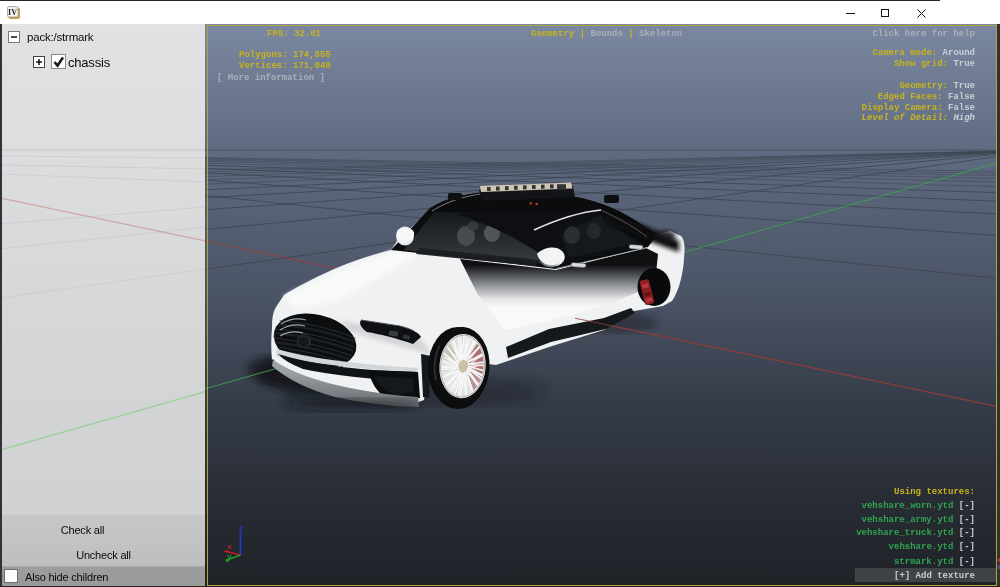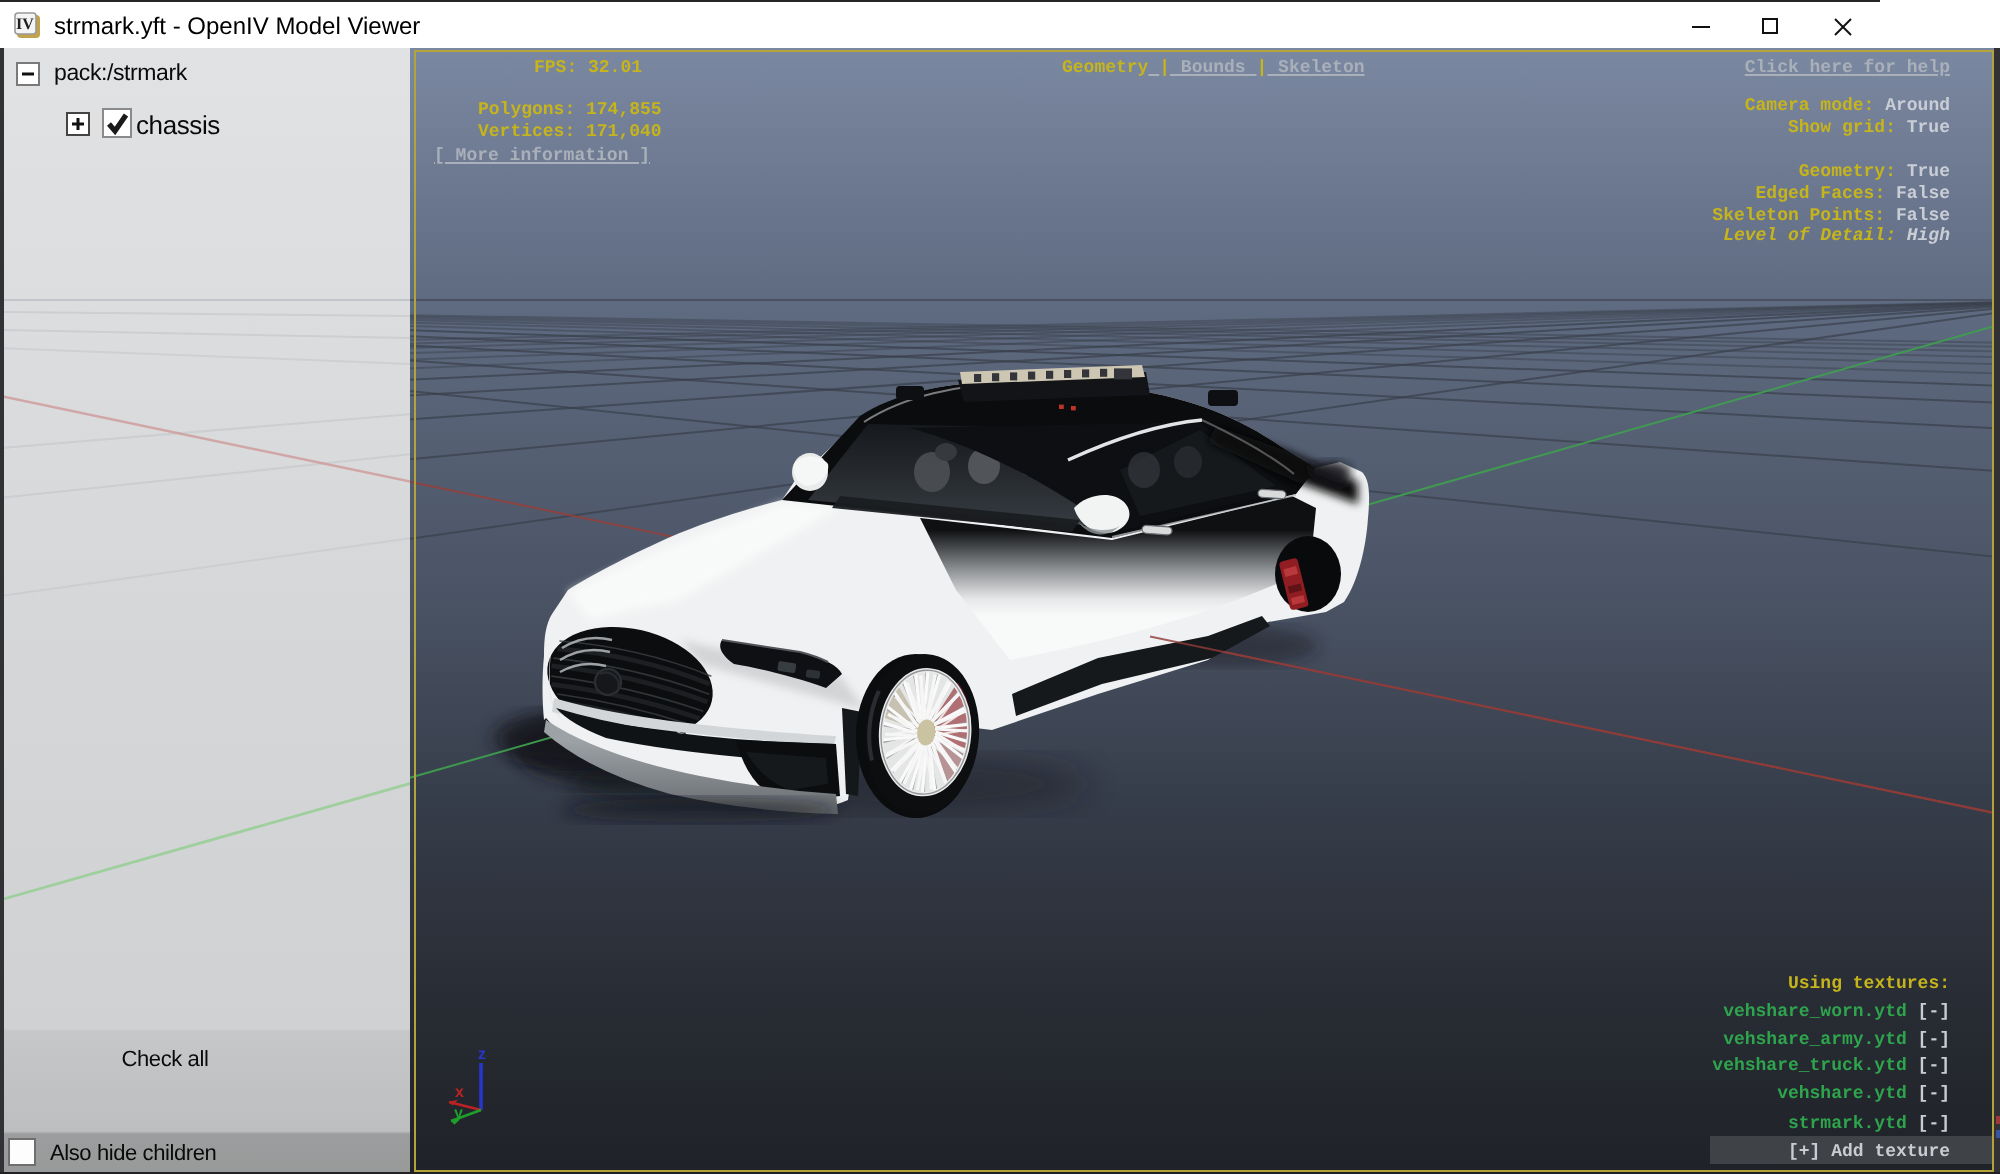--- a/index.html
+++ b/index.html
@@ -4,21 +4,21 @@
 <style>
 html,body{margin:0;padding:0;}
 body{width:1000px;height:587px;overflow:hidden;position:relative;background:#fff;
      font-family:"Liberation Sans",sans-serif;}
 #titlebar{position:absolute;left:0;top:0;width:940px;height:24px;background:#fff;border-top:1px solid #262626;box-sizing:border-box;}
 #title{position:absolute;left:27px;top:5px;font:12px "Liberation Sans",sans-serif;color:#000;}
 #winbtns{position:absolute;right:0;top:0;}
 #client{position:absolute;left:0;top:24px;width:1000px;height:563px;background:#222;}
 .t{position:absolute;font:bold 9px "Liberation Mono",monospace;white-space:pre;letter-spacing:0px;line-height:11px;}
 .y{color:#c6b41c;}
-.gr{color:#a9b0ba;text-decoration:underline;}
+.gr{color:#a9b0ba;}
 .vl{color:#c9ced6;}
 .grn{color:#2ea44d;}
 .wt{color:#c9cdd1;}
 .r{right:25px;text-align:left;}
 #panel{position:absolute;left:2px;top:0px;width:203px;height:563px;overflow:hidden;}
 .ptxt{position:absolute;font:11px "Liberation Sans",sans-serif;letter-spacing:-0.2px;color:#0a0a0a;line-height:13px;}
 </style>
 </head>
 <body>
 <div id="client">
@@ -340,37 +340,38 @@
 <rect x="0.5" y="0.5" width="11" height="11" fill="#fff" stroke="#444"></rect>
 <line x1="3" y1="6" x2="9" y2="6" stroke="#111" stroke-width="1.5"></line>
 <line x1="6" y1="3" x2="6" y2="9" stroke="#111" stroke-width="1.5"></line>
 </svg>
 <svg style="position:absolute;left:49px;top:30px" width="16" height="16" viewBox="0 0 16 16">
 <rect x="0.5" y="0.5" width="14" height="14" fill="#fff" stroke="#8a8a8a"></rect>
 <path d="M3.5,8 L6.5,11.5 L12,3.5" fill="none" stroke="#1a1a1a" stroke-width="2.6"></path>
 </svg>
 <div class="ptxt" style="left:66px;top:32px;font-size:13px;">chassis</div>
 <div class="ptxt" style="left:0;top:500px;width:161px;text-align:center;">Check all</div>
+<div class="ptxt" style="left:0;top:525px;width:203px;text-align:center;">Uncheck all</div>
 <svg style="position:absolute;left:2px;top:545px" width="15" height="15" viewBox="0 0 15 15">
 <rect x="0.5" y="0.5" width="13" height="13" fill="#fdfdfd" stroke="#6e6e6e"></rect>
 </svg>
 <div class="ptxt" style="left:23px;top:546.5px;">Also hide children</div>
 </div>
 
 <div class="t y" style="left:267px;top:4.5px;">FPS: 32.01</div>
 <div class="t y" style="left:239px;top:26px;">Polygons: 174,855</div>
 <div class="t y" style="left:239px;top:37px;">Vertices: 171,040</div>
 <div class="t gr" style="left:217px;top:49px;">[ More information ]</div>
 <div class="t" style="left:531px;top:4.5px;"><span class="y">Geometry</span><span class="gr"> </span><span class="y">|</span><span class="gr"> Bounds </span><span class="y">|</span><span class="gr"> Skeleton</span></div>
 <div class="t gr r" style="top:5px;">Click here for help</div>
 <div class="t r" style="top:24px;"><span class="y">Camera mode:</span><span class="vl"> Around</span></div>
 <div class="t r" style="top:35px;"><span class="y">Show grid:</span><span class="vl"> True</span></div>
 <div class="t r" style="top:57px;"><span class="y">Geometry:</span><span class="vl"> True</span></div>
 <div class="t r" style="top:68px;"><span class="y">Edged Faces:</span><span class="vl"> False</span></div>
-<div class="t r" style="top:78.5px;"><span class="y">Skeleton Points:</span><span class="vl"> False</span></div>
+<div class="t r" style="top:78.5px;"><span class="y">Display Camera:</span><span class="vl"> False</span></div>
 <div class="t r" style="top:89px;font-style:italic;"><span class="y">Level of Detail:</span><span class="vl"> High</span></div>
 <div class="t y r" style="top:462.5px;">Using textures:</div>
 <div class="t r" style="top:476.5px;"><span class="grn">vehshare_worn.ytd</span><span class="wt"> [-]</span></div>
 <div class="t r" style="top:490.7px;"><span class="grn">vehshare_army.ytd</span><span class="wt"> [-]</span></div>
 <div class="t r" style="top:504.4px;"><span class="grn">vehshare_truck.ytd</span><span class="wt"> [-]</span></div>
 <div class="t r" style="top:518px;"><span class="grn">vehshare.ytd</span><span class="wt"> [-]</span></div>
 <div class="t r" style="top:532.6px;"><span class="grn">strmark.ytd</span><span class="wt"> [-]</span></div>
 <div class="t wt r" style="top:546.5px;">[+] Add texture</div>
 <div id="border" style="position:absolute;left:207px;top:1px;width:788px;height:559px;border:1px solid #b3a33b;"></div>
 <div style="position:absolute;left:0;top:0;width:2px;height:563px;background:#313136;"></div>
@@ -379,20 +380,19 @@
     <div style="position:absolute;left:998px;top:541px;width:2px;height:4px;background:#3a55a0;"></div>
 <div style="position:absolute;left:0;top:562px;width:1000px;height:1px;background:#212124;"></div>
 
 </div>
 <div id="titlebar">
 <svg style="position:absolute;left:7px;top:5px" width="14" height="14" viewBox="0 0 14 14">
  <rect x="1.5" y="1.5" width="11.5" height="11.5" rx="2" fill="#c2a24b"></rect>
  <rect x="0.5" y="0.5" width="10.5" height="10.5" rx="1.5" fill="#f4f4f4" stroke="#999" stroke-width="0.8"></rect>
  <text x="5.5" y="8.6" font-family="Liberation Serif,serif" font-weight="bold" font-size="8" fill="#222" text-anchor="middle">IV</text>
 </svg>
-<div id="title">strmark.yft - OpenIV Model Viewer</div>
 <svg id="winbtns" width="120" height="24" viewBox="0 0 120 24">
  <line x1="26" y1="12.5" x2="35" y2="12.5" stroke="#111" stroke-width="1"></line>
  <rect x="61.5" y="8.5" width="7" height="7" fill="none" stroke="#111" stroke-width="1"></rect>
  <line x1="97.5" y1="8.5" x2="105.5" y2="16.5" stroke="#111" stroke-width="1"></line>
  <line x1="105.5" y1="8.5" x2="97.5" y2="16.5" stroke="#111" stroke-width="1"></line>
 </svg>
 </div>
 
 </body></html>

